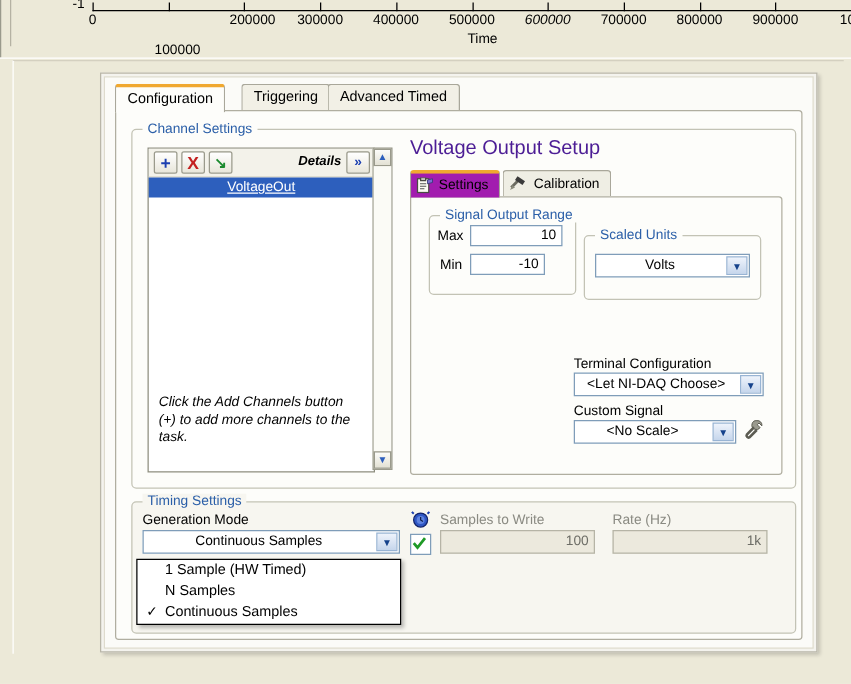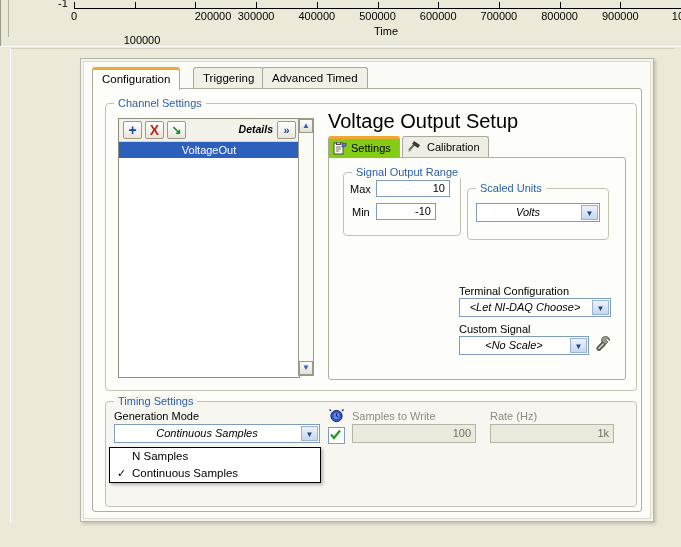--- a/index.html
+++ b/index.html
@@ -139,20 +139,21 @@
     position:absolute; right:26px; top:4px;
     font-size: 10.5px; font-style: italic; font-weight: bold; color:#000;
   }
   .chan-item {
     position: absolute; left: 0; right: 0; top: 23px; height: 16px;
     background: #2d5fbd;
     color: #ffffff;
     text-align: center;
     font-size: 11px;
     line-height: 16px;
+    text-decoration: underline;
   }
   .chan-help {
     position: absolute; left: 8px; right: 8px; top: 196px;
     font-size: 11px; font-style: italic; color:#000; line-height: 14px;
   }
   
   .vscroll {
     position: absolute; left: 192px; top: 14px; width: 16px; height: 258px;
     background: #f2f1ea; border: 1px solid #9a9a8c; box-sizing: border-box;
   }
@@ -160,33 +161,33 @@
     position: absolute; left: 0; width: 14px; height: 14px;
     background: linear-gradient(#fcfcfa,#e3e1d4);
     border: 1px solid #9a9a8c; box-sizing: border-box;
     font-size: 8px; text-align: center; line-height: 12px; color:#2d5fbd;
   }
   .vs-track { position:absolute; left:0; right:0; top:14px; bottom:14px; background:#fbfbf6;}
 
   
   .rtitle {
     position: absolute; left: 0; top: 0;
-    font-size: 20px; color: #000000;
+    font-size: 16px; color: #4c1d95;
   }
   .subtabstrip { position: absolute; left: 0; top: 26px; height: 22px; }
   .subtab {
     position: absolute; top: 0; height: 21px;
     background: #efeee4;
     border: 1px solid #a9a79a; border-bottom: none;
     border-radius: 3px 3px 0 0;
     font-size: 11px; line-height: 20px; padding: 0 8px 0 4px;
     box-sizing: border-box; white-space: nowrap;
   }
   .subtab.active {
-    background: #84cc16;
+    background: #a21caf;
     border-top: 3px solid #f0a830;
     height: 22px; line-height: 18px; z-index: 3;
   }
   .subtabpage {
     position: absolute; left: 0; top: 47px; right: 0; bottom: 0;
     background: #fdfdfa;
     border: 1px solid #b0aea0;
     border-radius: 0 3px 3px 3px;
   }
 
@@ -205,21 +206,21 @@
   }
   .combo {
     position: absolute; height: 19px;
     background: #ffffff;
     border: 1px solid #7f9db9;
     box-sizing: border-box;
     font-size: 11px;
   }
   .combo .ctext {
     position: absolute; left: 0; right: 20px; top: 0; bottom: 0;
-    text-align: center; line-height: 17px; color:#000;font-style:italic;
+    text-align: center; line-height: 17px; color:#000;
   }
   .combo .carrow {
     position: absolute; right: 1px; top: 1px; width: 17px; bottom: 1px;
     background: linear-gradient(#eef3fb,#c6d6ec);
     border: 1px solid #98b4d4;
     box-sizing: border-box;
     text-align: center; line-height: 15px; font-size: 8px; color: #15428b;
   }
   .numfield.disabled { background:#ece9dd; border-color:#b6b4a6; color:#6d6d66; }
   .flabel.disabled { color: #8a8a82; }
@@ -253,29 +254,29 @@
     <div class="axis-left-border"></div>
     <div class="axis-left-border2"></div>
     <div class="axis-ylab">-1</div>
     <div class="axis-line"></div>
     <div id="ticks">
         <div class="tick" style="left: 74px;"></div>
         <div class="ticklabel" style="left: 74px;">0</div>
         <div class="tick" style="left: 134.7px;"></div>
         <div class="ticklabel" style="left: 142px; margin-top: 24px;">100000</div>
         <div class="tick" style="left: 195.4px;"></div>
-        <div class="ticklabel" style="left: 213px;">200000</div>
+        <div class="ticklabel" style="left: 202px;">200000</div>
         <div class="tick" style="left: 256.1px;"></div>
         <div class="ticklabel" style="left: 256.1px;">300000</div>
         <div class="tick" style="left: 316.8px;"></div>
         <div class="ticklabel" style="left: 316.8px;">400000</div>
         <div class="tick" style="left: 377.5px;"></div>
         <div class="ticklabel" style="left: 377.5px;">500000</div>
         <div class="tick" style="left: 438.2px;"></div>
-        <div class="ticklabel" style="left: 438.2px;">600000</div>
+        <div class="ticklabel" style="left: 438.2px; font-style: italic;">600000</div>
         <div class="tick" style="left: 498.9px;"></div>
         <div class="ticklabel" style="left: 498.9px;">700000</div>
         <div class="tick" style="left: 559.6px;"></div>
         <div class="ticklabel" style="left: 559.6px;">800000</div>
         <div class="tick" style="left: 620.3px;"></div>
         <div class="ticklabel" style="left: 620.3px;">900000</div>
         <div class="ticklabel" style="left: 681px;">100</div>
       </div>
     <div class="axis-title">Time</div>
   </div>
@@ -300,20 +301,21 @@
 
           <div class="chanbox">
             <div class="chan-toolbar">
               <div class="tbtn" style="left:4px; color:#1b3fb0;">+</div>
               <div class="tbtn" style="left:26px; color:#c32020;">X</div>
               <div class="tbtn" style="left:48px; color:#1b8a2e; font-size:12px;">↘</div>
               <div class="details-lbl">Details</div>
               <div class="tbtn" style="right:3px; left:auto; color:#1b3fb0; font-size:11px;">»</div>
             </div>
             <div class="chan-item">VoltageOut</div>
+            <div class="chan-help">Click the Add Channels button (+) to add more channels to the task.</div>
           </div>
 
           <div class="vscroll">
             <div class="vs-btn" style="top:0;">▲</div>
             <div class="vs-track"></div>
             <div class="vs-btn" style="bottom:0;">▼</div>
           </div>
 
           <div style="position:absolute; left:222px; top:6px; width:298px; height:270px;">
 
@@ -415,20 +417,24 @@
           <div class="numfield disabled" style="left:384px; top:22px; width:124px; height:19px; line-height:17px;">1k</div>
         </div>
 
       </div>
     </div>
   </div>
 
   <div class="ddpopup" style="left:109px; top:447px; width:210px;">
     <div class="ddopt">
       <span class="ddcheck"></span>
+      <span>1 Sample (HW Timed)</span>
+    </div>
+    <div class="ddopt">
+      <span class="ddcheck"></span>
       <span>N Samples</span>
     </div>
     <div class="ddopt">
       <span class="ddcheck">✓</span>
       <span>Continuous Samples</span>
     </div>
   </div>
 
 </div>
 

